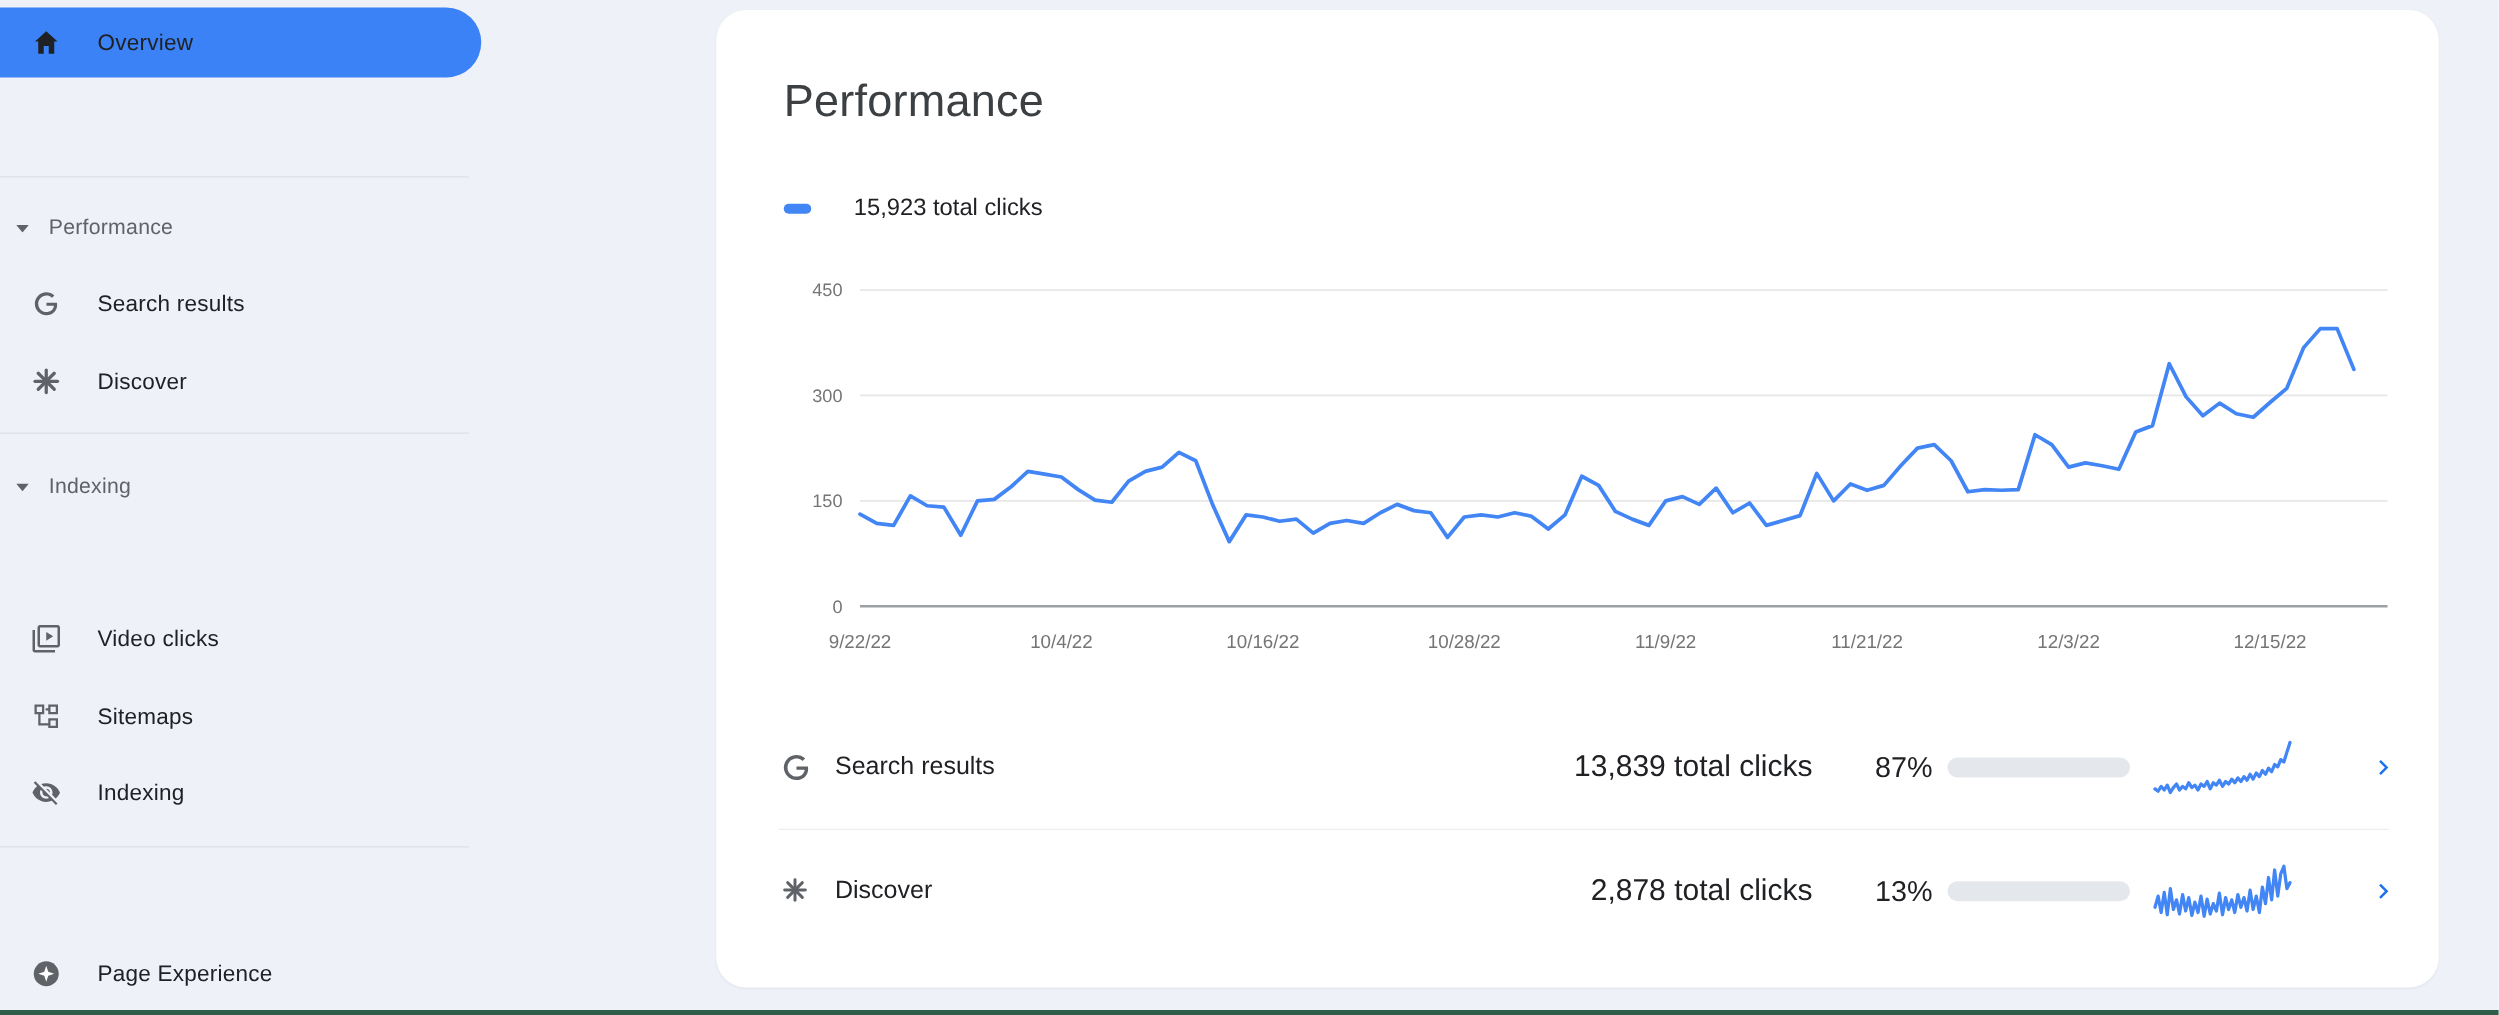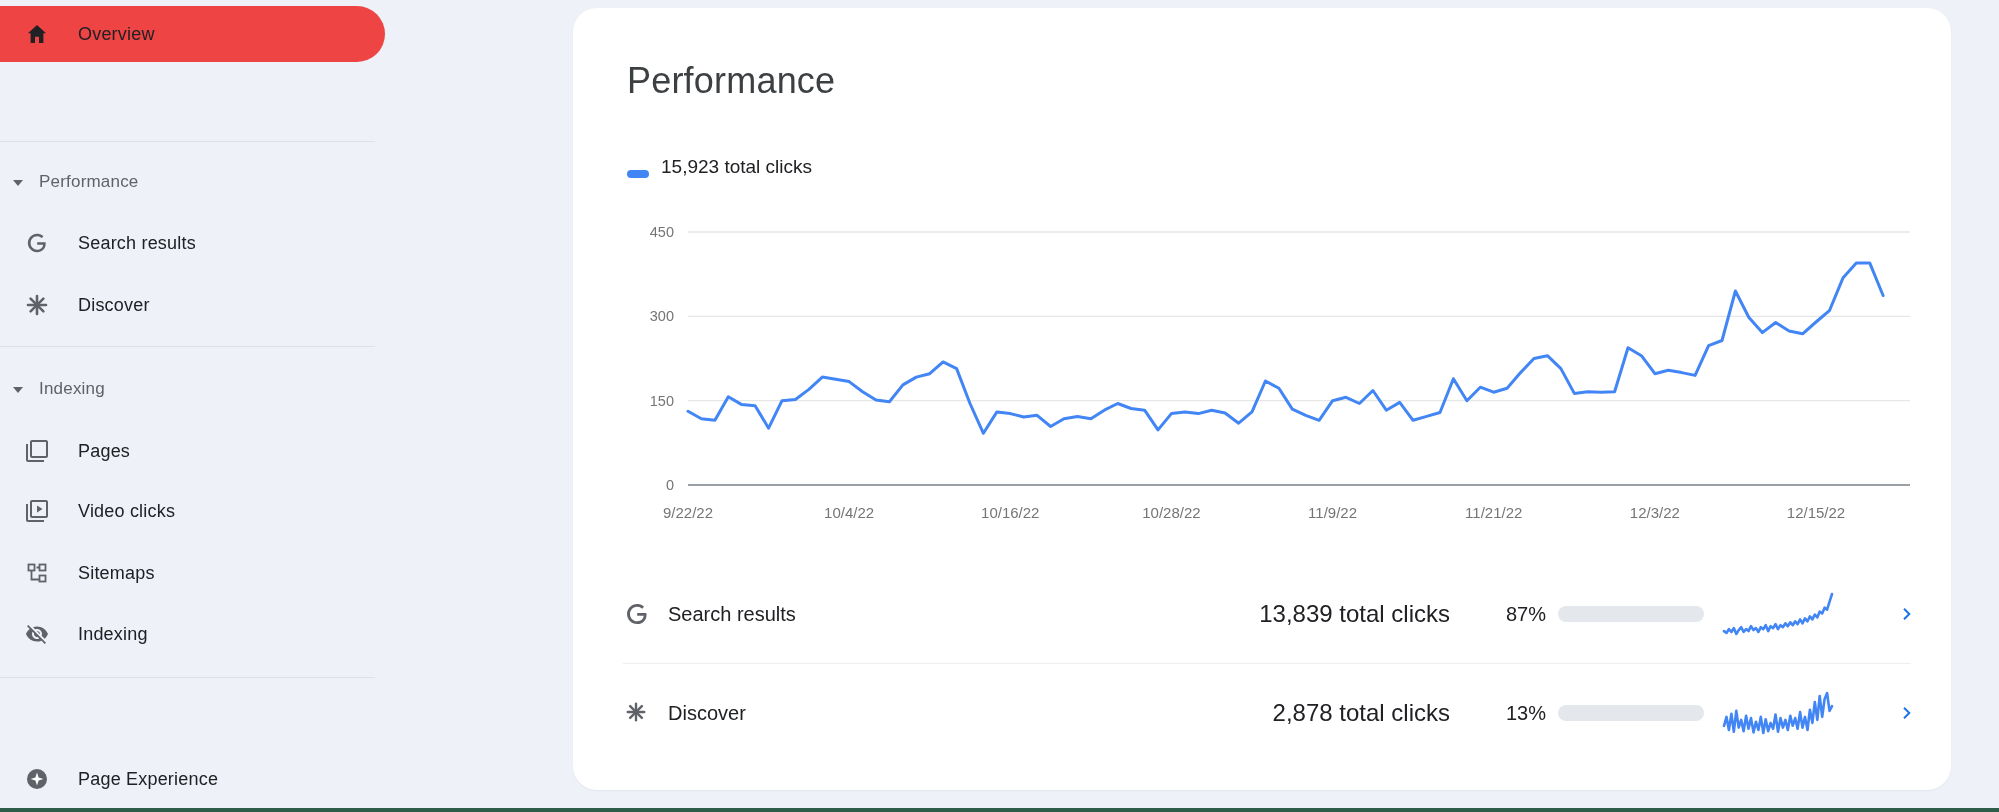--- a/index.html
+++ b/index.html
@@ -10,21 +10,21 @@
     font-family:"Liberation Sans","DejaVu Sans",sans-serif;
     color:#202124;
   }
   
   .sidebar { position:absolute; left:0; top:0; width:385px; height:812px; }
   .nav-item {
     position:absolute; left:0; width:385px; height:60px;
     display:flex; align-items:center; padding-left:25px; cursor:pointer;
   }
   .nav-item.selected {
-    height:56px; background:#ef4444;
+    height:56px; background:#3b82f6;
     border-radius:0 28px 28px 0;
   }
   .nav-icon { width:24px; height:24px; margin-right:29px; display:flex; align-items:center; justify-content:center; flex:none; }
   .nav-label { font-size:18px; color:#202124; letter-spacing:.2px; white-space:nowrap; }
   .section-header {
     position:absolute; left:0; width:385px; height:60px;
     display:flex; align-items:center; padding-left:13px; cursor:pointer;
   }
   .tri { width:10px; height:10px; margin-right:16px; display:flex; align-items:center; flex:none; }
   .section-label { font-size:17px; color:#5f6368; letter-spacing:.2px; }
@@ -33,33 +33,33 @@
   
   .card {
     position:absolute; left:573px; top:8px; width:1378px; height:782px;
     background:#ffffff; border-radius:24px;
     box-shadow:0 1px 2px rgba(60,64,67,.06);
   }
   .card-title {
     position:absolute; left:54px; top:52px;
     font-size:36px; font-weight:400; color:#3c4043; letter-spacing:.2px;
   }
-  .legend { position:absolute; left:54px; top:148px; display:flex; align-items:flex-end; }
+  .legend { position:absolute; left:54px; top:148px; display:flex; align-items:center;gap:22px; }
   .legend-dash { width:22px; height:8px; border-radius:4px; background:#4285f4; margin-right:12px; flex:none; }
   .legend-label { font-size:19px; color:#202124; }
 
   .chart-wrap { position:absolute; left:54px; top:204px; width:1290px; height:330px; }
 
   .row-divider { position:absolute; left:50px; width:1288px; height:1px; background:#eceef0; }
 
   .data-row { position:absolute; left:0; width:1378px; height:98px; cursor:pointer; }
   .row-icon { position:absolute; left:52px; top:50%; transform:translateY(-50%); width:24px; height:24px; }
   .row-label { position:absolute; left:95px; top:50%; transform:translateY(-50%); font-size:20px; color:#202124; }
   .row-clicks { position:absolute; right:501px; top:50%; transform:translateY(-50%); font-size:24px; color:#202124; white-space:nowrap; }
-  .row-percent { position:absolute; right:405px; top:50%; transform:translateY(-50%); font-size:20px; color:#202124; }
+  .row-percent { position:absolute; right:405px; top:50%; transform:translateY(-50%); font-size:23px; color:#202124; }
   .progress { position:absolute; left:985px; top:50%; transform:translateY(-50%); width:146px; height:16px; background:#e4e7ec; border-radius:8px; overflow:hidden; }
   .progress-fill { height:100%; background:#4285f4; border-radius:8px; }
   .spark { position:absolute; left:1149px; top:50%; transform:translateY(-50%); width:112px; height:48px; }
   .row-chevron { position:absolute; left:1322px; top:50%; transform:translateY(-50%); width:24px; height:24px; cursor:pointer; }
 
   .bottom-bar { position:absolute; left:0; bottom:0; width:1999px; height:4px; background:#2e5d49; }
 
   svg { display:block; }
 </style>
 </head>
@@ -113,28 +113,20 @@
 
   <div class="section-header" style="top:359px">
     <span class="tri">
       <svg width="10" height="7" viewBox="0 0 10 7">
           <polygon points="0,1 10,1 5,7" fill="#5f6368"></polygon>
         </svg>
     </span>
     <span class="section-label">Indexing</span>
   </div>
 
-  <div class="nav-item" style="top:421px">
-    <span class="nav-icon">
-      <svg width="24" height="24" viewBox="0 0 24 24">
-          <path d="M3 5H1v16c0 1.1.9 2 2 2h16v-2H3V5zm18-4H7c-1.1 0-2 .9-2 2v14c0 1.1.9 2 2 2h14c1.1 0 2-.9 2-2V3c0-1.1-.9-2-2-2zm0 16H7V3h14v14z" fill="#5f6368"></path>
-        </svg>
-    </span>
-    <span class="nav-label">Pages</span>
-  </div>
 
   <div class="nav-item" style="top:481px">
     <span class="nav-icon">
       <svg width="24" height="24" viewBox="0 0 24 24">
           <path d="M3 5H1v16c0 1.1.9 2 2 2h16v-2H3V5zm18-4H7c-1.1 0-2 .9-2 2v14c0 1.1.9 2 2 2h14c1.1 0 2-.9 2-2V3c0-1.1-.9-2-2-2zm0 16H7V3h14v14z" fill="#5f6368"></path>
           <polygon points="12,6.5 17.5,10 12,13.5" fill="#5f6368"></polygon>
         </svg>
     </span>
     <span class="nav-label">Video clicks</span>
   </div>

